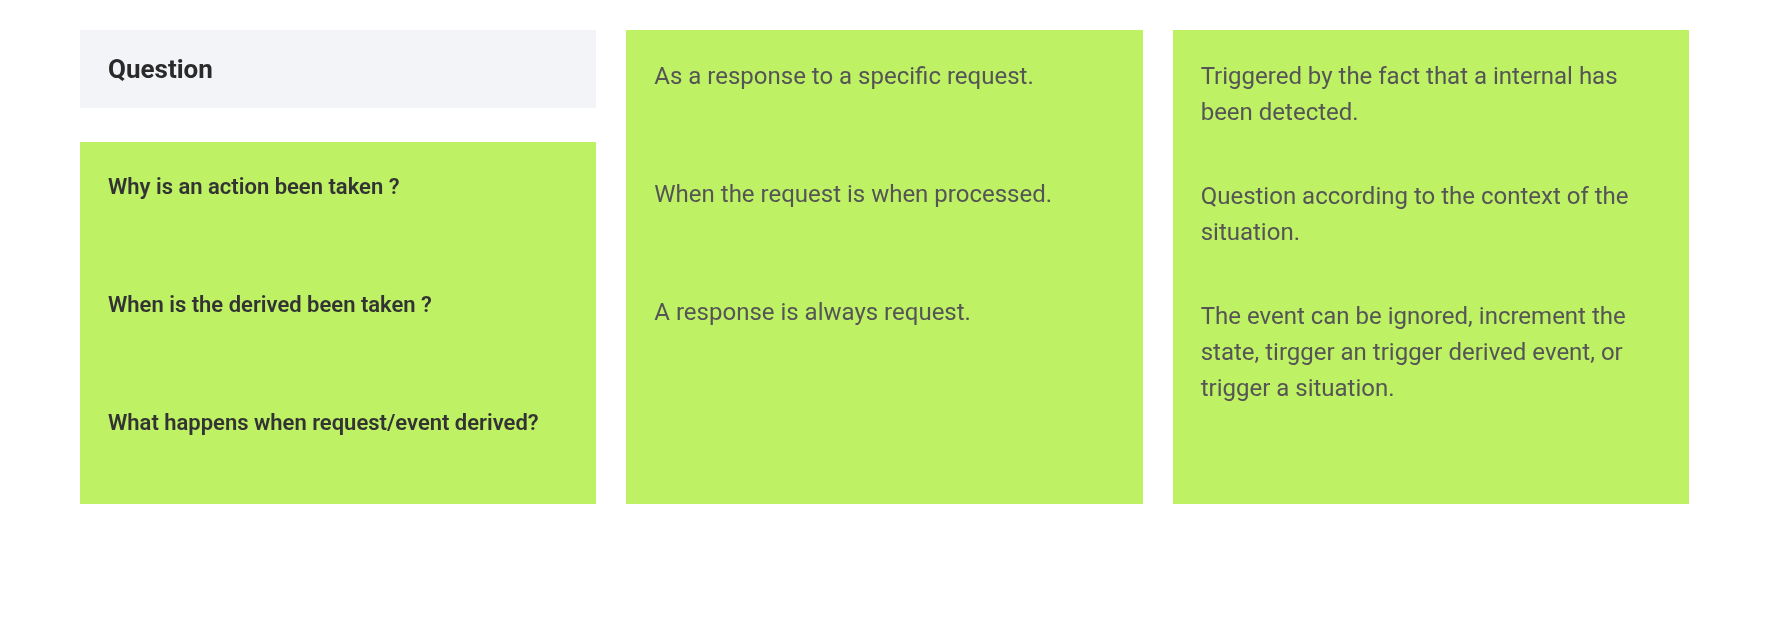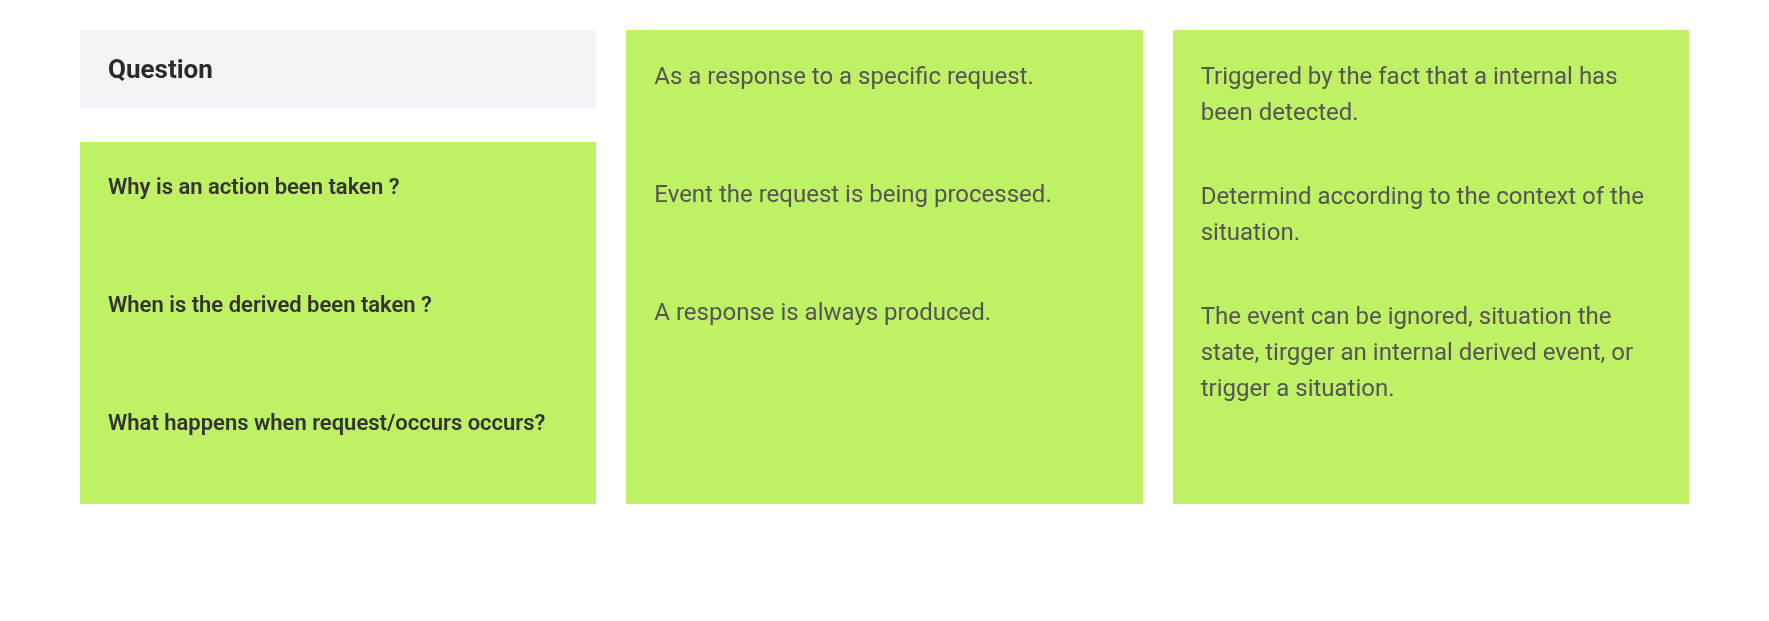--- a/index.html
+++ b/index.html
@@ -57,33 +57,33 @@
 </head>
 <body>
 
 <div class="table-container">
 
   <div class="column">
     <div class="header-cell">Question</div>
     <div class="body-cell">
       <div class="row-item question-text">Why is an action been taken ?</div>
       <div class="row-item question-text">When is the derived been taken ?</div>
-      <div class="row-item question-text">What happens when request/occurs occurs?</div>
+      <div class="row-item question-text">What happens when request/event derived?</div>
     </div>
   </div>
 
   <div class="column">
     <div class="body-cell">
       <div class="row-item answer-text">As a response to a specific request.</div>
-      <div class="row-item answer-text">Event the request is being processed.</div>
-      <div class="row-item answer-text">A response is always produced.</div>
+      <div class="row-item answer-text">When the request is when processed.</div>
+      <div class="row-item answer-text">A response is always request.</div>
     </div>
   </div>
 
   <div class="column">
     <div class="body-cell">
       <div class="row-item answer-text">Triggered by the fact that a internal has been detected.</div>
-      <div class="row-item answer-text">Determind according to the context of the situation.</div>
-      <div class="row-item answer-text">The event can be ignored, situation the state, tirgger an internal derived event, or trigger a situation.</div>
+      <div class="row-item answer-text">Question according to the context of the situation.</div>
+      <div class="row-item answer-text">The event can be ignored, increment the state, tirgger an trigger derived event, or trigger a situation.</div>
     </div>
   </div>
 
 </div>
 
 </body></html>

